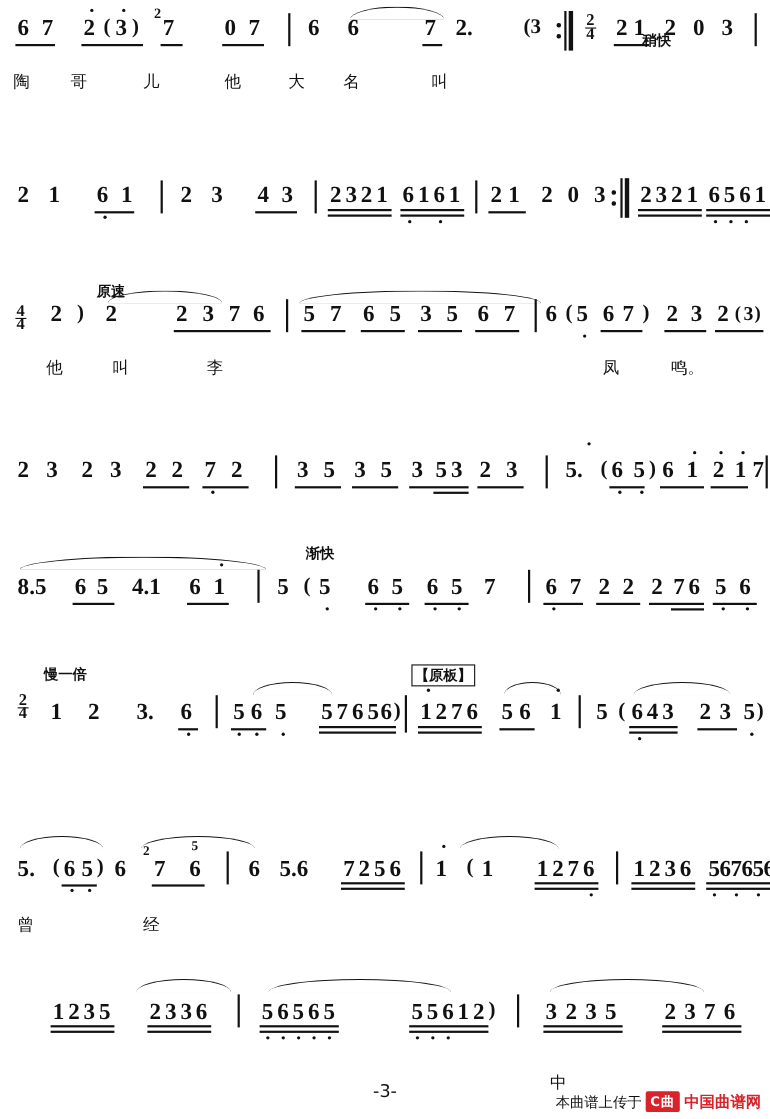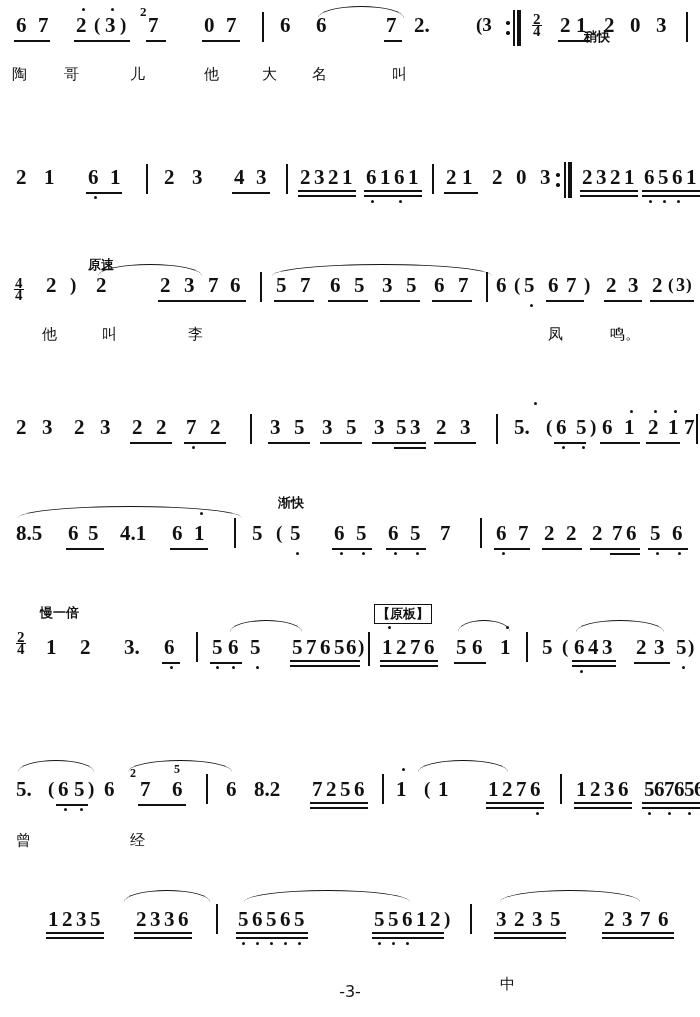--- a/index.html
+++ b/index.html
@@ -472,21 +472,21 @@
 
       <div class="slur" style="left:128px;top:0px;width:104px;"></div>
       <span class="gr" style="left:130px;top:6px;font-size:12px;">2</span>
       <span class="n" style="left:140px;top:12px;">7</span>
       <span class="gr" style="left:174px;top:2px;font-size:12px;">5</span>
       <span class="n" style="left:172px;top:12px;">6</span>
       <div class="ul" style="left:138px;top:44px;width:48px;"></div>
       <div class="bar" style="left:206px;top:14px;"></div>
 
       <span class="n" style="left:226px;top:12px;">6</span>
-      <span class="n" style="left:254px;top:12px;">8.2</span>
+      <span class="n" style="left:254px;top:12px;">5.6</span>
       <span class="n" style="left:312px;top:12px;">7</span>
       <span class="n" style="left:326px;top:12px;">2</span>
       <span class="n" style="left:340px;top:12px;">5</span>
       <span class="n" style="left:354px;top:12px;">6</span>
       <div class="ul" style="left:310px;top:42px;width:58px;"></div>
       <div class="ul" style="left:310px;top:47px;width:58px;"></div>
       <div class="bar" style="left:382px;top:14px;"></div>
 
       <span class="n" style="left:396px;top:12px;">1</span>
       <span class="doto" style="left:402px;top:8px;"></span>
@@ -587,14 +587,19 @@
       <div class="ul" style="left:602px;top:42px;width:72px;"></div>
       <div class="ul" style="left:602px;top:47px;width:72px;"></div>
     </div>
     <div class="lyr" style="top:28px;">
       <span class="ly" style="left:500px;">中</span>
     </div>
   </div>
 
   <div class="pagenum" style="bottom:16px;">-3-</div>
 
+  <div class="footer">
+    <span>本曲谱上传于</span>
+    <span class="logo">C曲</span>
+    <span class="site">中国曲谱网</span>
+  </div>
 
 </div>
 
 </body></html>

